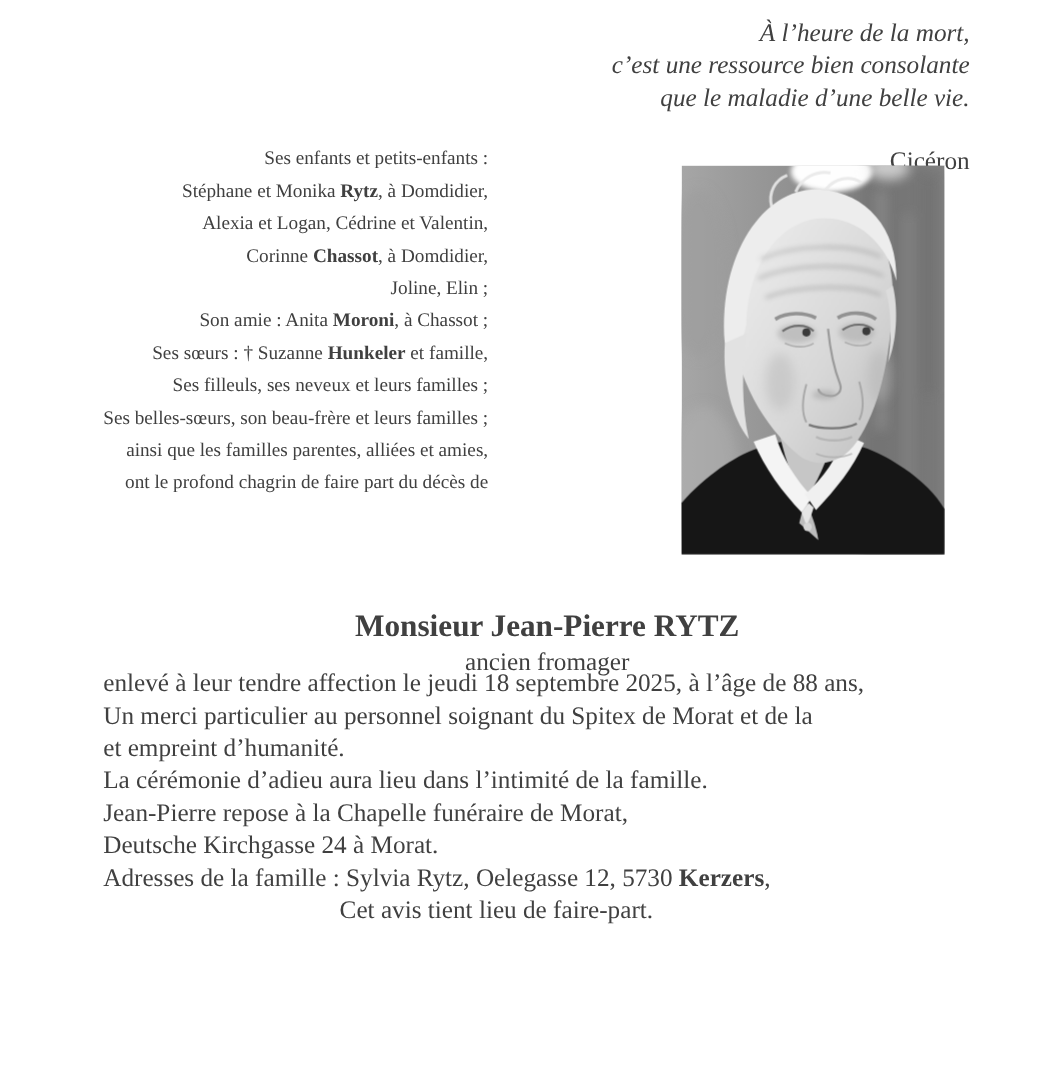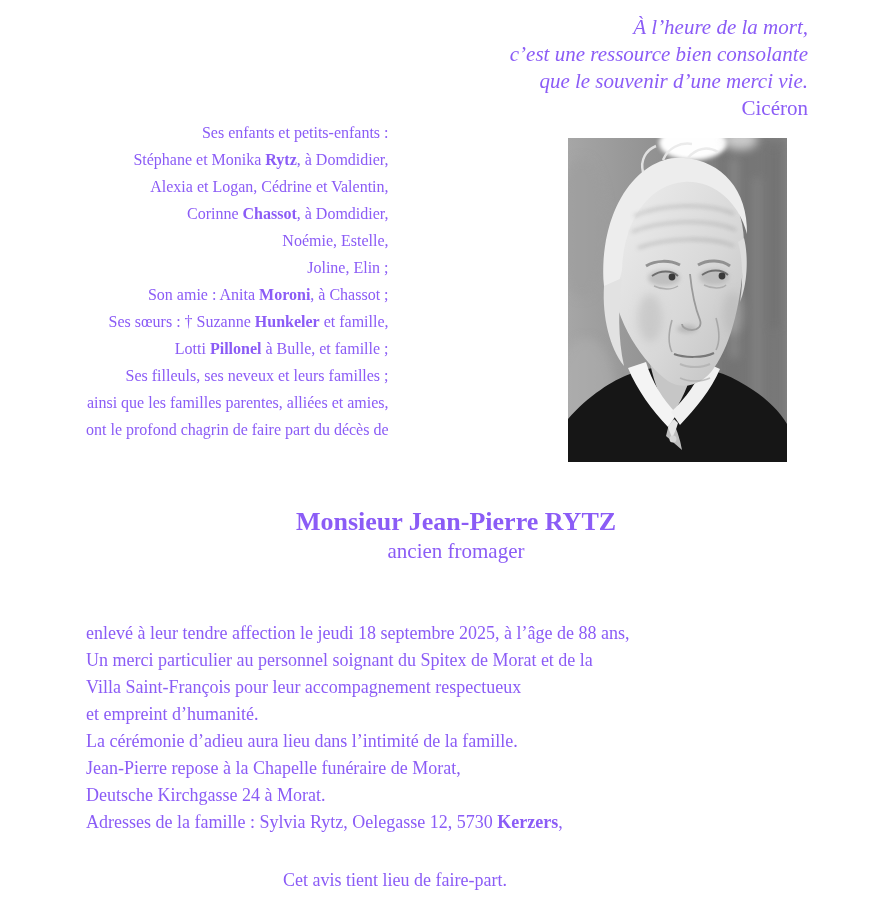--- a/index.html
+++ b/index.html
@@ -2,36 +2,36 @@
 <html><head>
 <meta charset="utf-8">
 <style>
   html, body { margin: 0; padding: 0; background: #ffffff; }
   .page {
     position: relative;
     width: 880px;
     height: 907px;
     background: #ffffff;
     font-family: "Liberation Serif", "DejaVu Serif", serif;
-    color: #8b5cf6;
+    color: #404040;
     overflow: hidden;
   }
   .line { white-space: nowrap; }
   .b { font-weight: bold; }
 
   .quote {
     position: absolute;
     top: 14px;
     right: 72px;
     font-size: 21px;
     line-height: 27px;
     font-style: italic;
     text-align: right;
   }
-  .quote-attribution { font-style: normal; }
+  .quote-attribution { font-style: normal; margin-top: 26px; }
 
   .family {
     position: absolute;
     left: 86px;
     top: 119px;
     font-size: 16px;
     line-height: 27px;
     text-align: right;
   }
   .family .indent-1 { padding-left: 21px; }
@@ -52,51 +52,50 @@
     width: 880px;
     text-align: center;
     margin-left: 16px;
   }
   .deceased-name { font-size: 26px; font-weight: bold; line-height: 32px; }
   .deceased-profession { font-size: 21px; line-height: 26px; }
 
   .notice {
     position: absolute;
     left: 86px;
-    top: 620px;
-    font-size: 18px;
+    top: 556px;
+    font-size: 21px;
     line-height: 27px;
   }
-  .notice .indent-2 { padding-left: 197px; margin-top: 31px; }
+  .notice .indent-2 { padding-left: 197px; }
 </style>
 </head>
 <body>
 
 <div class="page">
 
   <div class="quote">
     <div>
         <div class="line"><span>À l’heure de la mort,</span></div>
         <div class="line"><span>c’est une ressource bien consolante</span></div>
-        <div class="line"><span>que le souvenir d’une merci vie.</span></div>
+        <div class="line"><span>que le maladie d’une belle vie.</span></div>
       </div>
     <div class="quote-attribution line">Cicéron</div>
   </div>
 
   <div class="family">
       <div class="line"><span>Ses enfants et petits-enfants :</span></div>
       <div class="line"><span>Stéphane et Monika </span><span class="b">Rytz</span><span>, à Domdidier,</span></div>
       <div class="line indent-1"><span>Alexia et Logan, Cédrine et Valentin,</span></div>
       <div class="line"><span>Corinne </span><span class="b">Chassot</span><span>, à Domdidier,</span></div>
-      <div class="line indent-1"><span>Noémie, Estelle,</span></div>
       <div class="line indent-1"><span>Joline, Elin ;</span></div>
       <div class="line"><span>Son amie : Anita </span><span class="b">Moroni</span><span>, à Chassot ;</span></div>
       <div class="line"><span>Ses sœurs : † Suzanne </span><span class="b">Hunkeler</span><span> et famille,</span></div>
-      <div class="line"><span>Lotti </span><span class="b">Pillonel</span><span> à Bulle, et famille ;</span></div>
       <div class="line"><span>Ses filleuls, ses neveux et leurs familles ;</span></div>
+      <div class="line"><span>Ses belles-sœurs, son beau-frère et leurs familles ;</span></div>
       <div class="line"><span>ainsi que les familles parentes, alliées et amies,</span></div>
       <div class="line"><span>ont le profond chagrin de faire part du décès de</span></div>
     </div>
 
   <div class="photo-frame">
     <svg viewBox="0 0 219 324" width="219" height="324" xmlns="http://www.w3.org/2000/svg">
       <defs>
         <linearGradient id="bgGrad" x1="0" y1="0" x2="1" y2="0">
           <stop offset="0" stop-color="#a6a6a6"></stop>
           <stop offset="0.45" stop-color="#8f8f8f"></stop>
@@ -184,21 +183,20 @@
   </div>
 
   <div class="title-block">
     <div class="deceased-name">Monsieur Jean-Pierre RYTZ</div>
     <div class="deceased-profession">ancien fromager</div>
   </div>
 
   <div class="notice">
       <div class="line"><span>enlevé à leur tendre affection le jeudi 18 septembre 2025, à l’âge de 88 ans,</span></div>
       <div class="line"><span>Un merci particulier au personnel soignant du Spitex de Morat et de la</span></div>
-      <div class="line"><span>Villa Saint-François pour leur accompagnement respectueux</span></div>
       <div class="line"><span>et empreint d’humanité.</span></div>
       <div class="line"><span>La cérémonie d’adieu aura lieu dans l’intimité de la famille.</span></div>
       <div class="line"><span>Jean-Pierre repose à la Chapelle funéraire de Morat,</span></div>
       <div class="line"><span>Deutsche Kirchgasse 24 à Morat.</span></div>
       <div class="line"><span>Adresses de la famille : Sylvia Rytz, Oelegasse 12, 5730 </span><span class="b">Kerzers</span><span>,</span></div>
       <div class="line indent-2"><span>Cet avis tient lieu de faire-part.</span></div>
     </div>
 
 </div>
 

